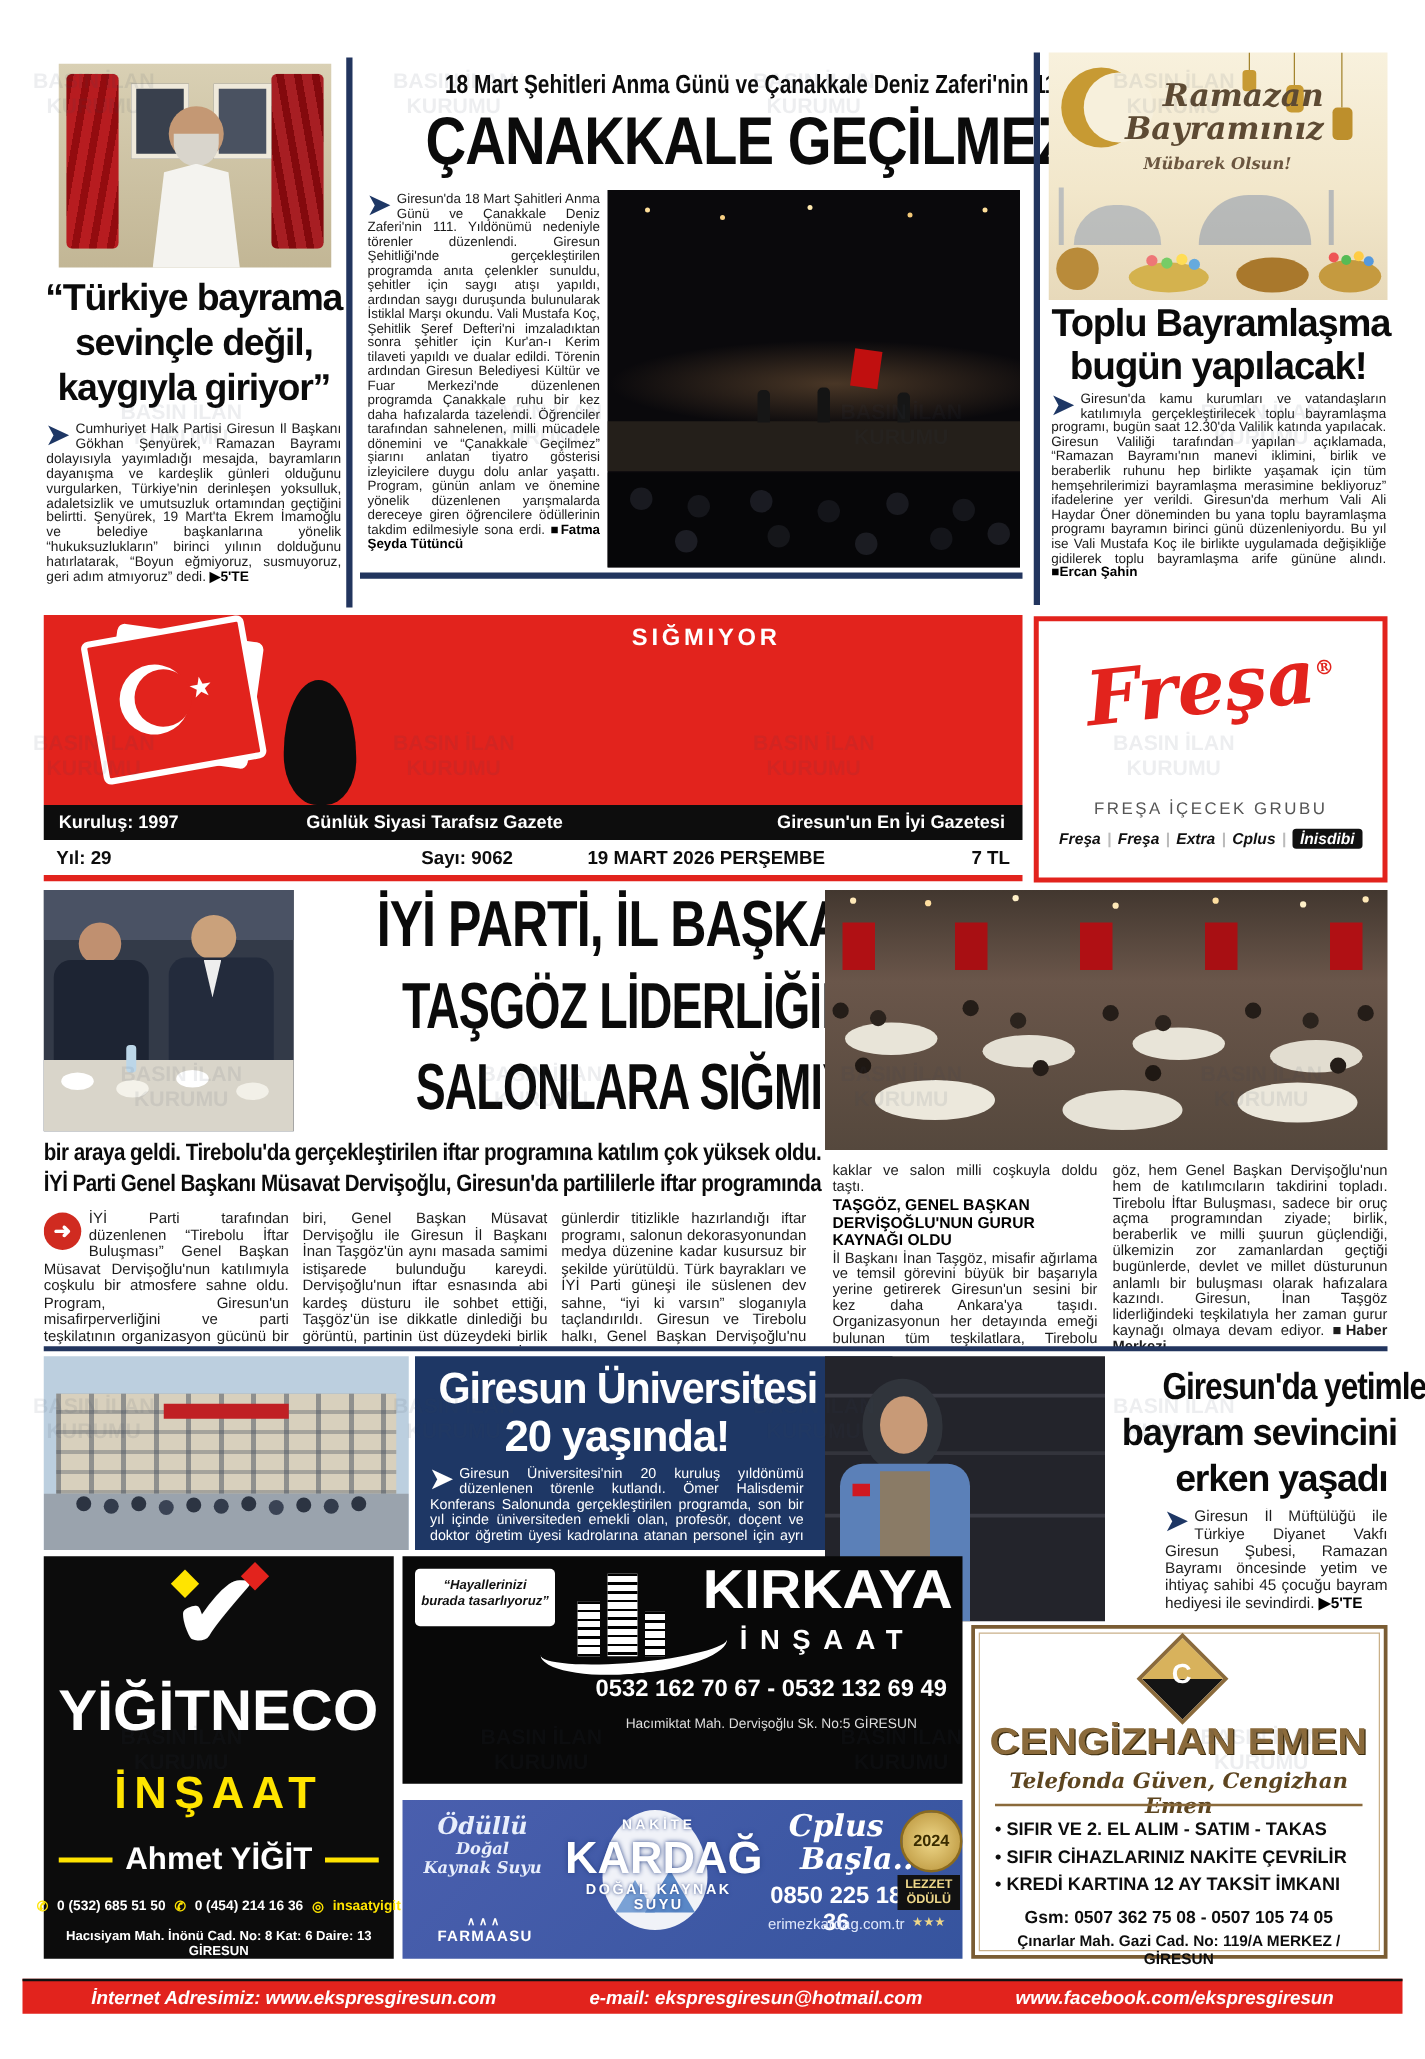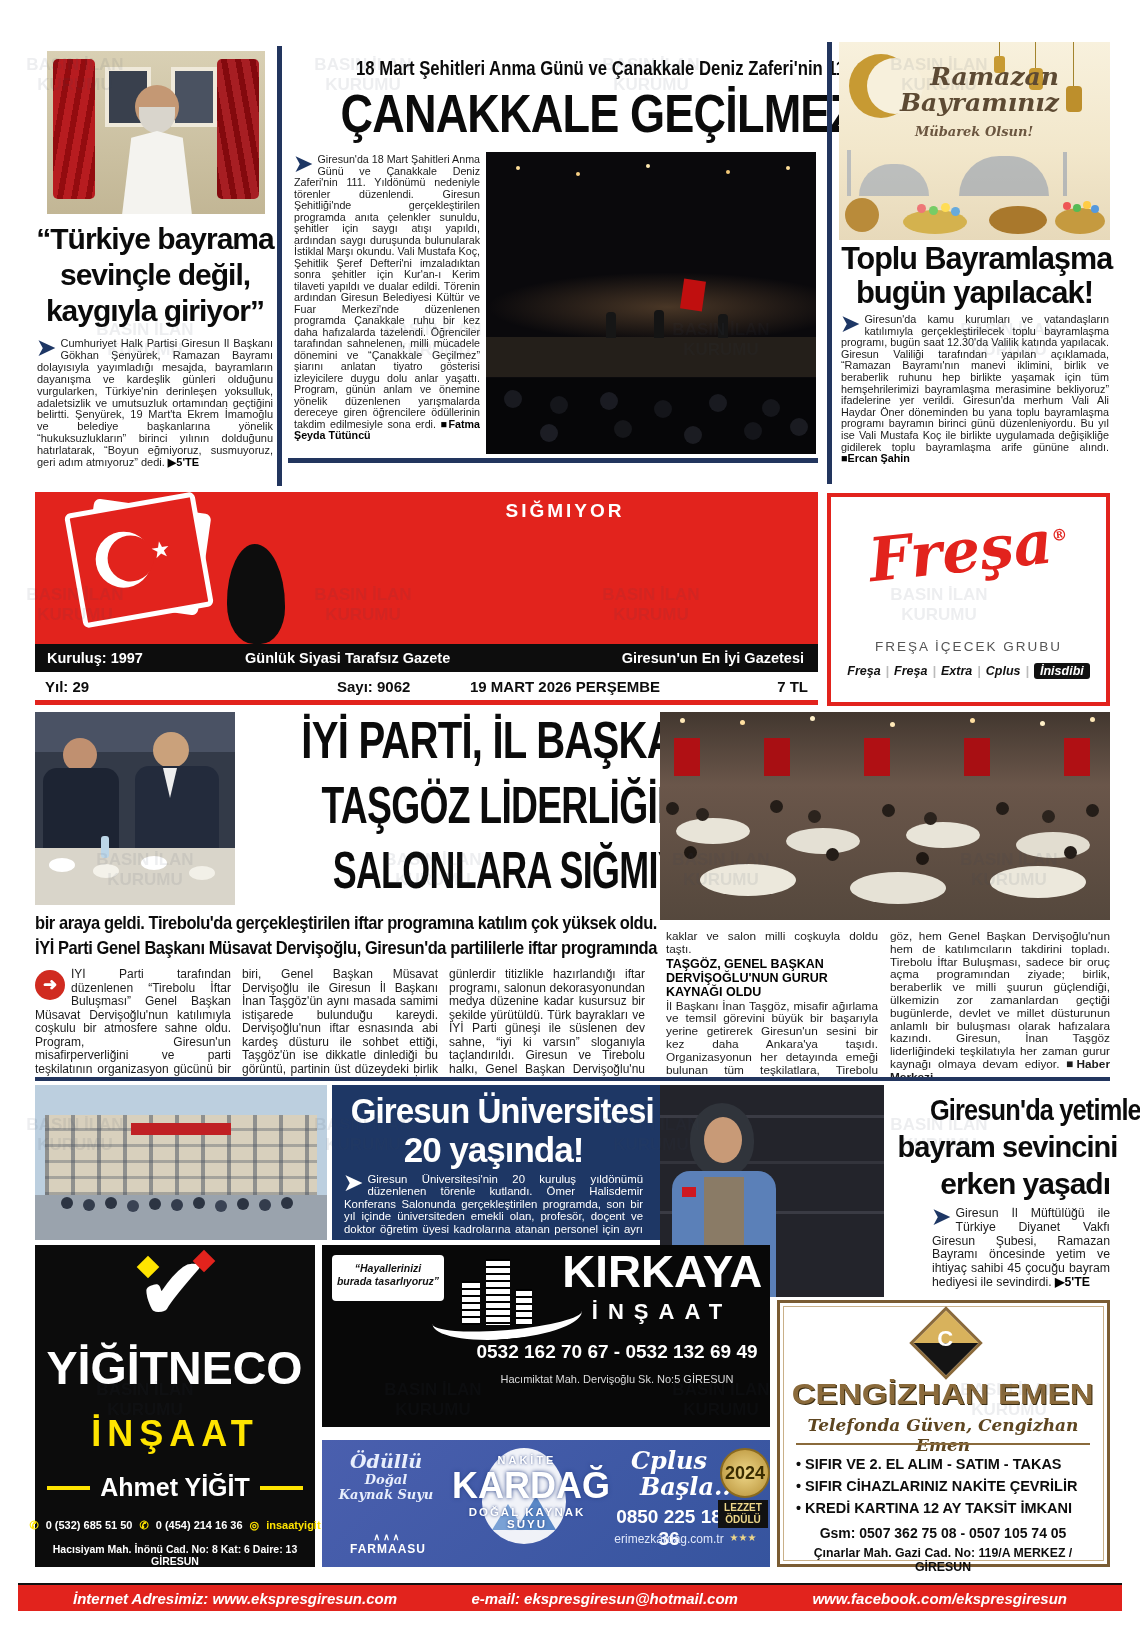--- a/index.html
+++ b/index.html
@@ -320,21 +320,21 @@
     <div style="position:absolute;left:130px;top:14px;width:150px;text-align:center;color:#fff;">
       <div style="font-size:11px;letter-spacing:3px;font-weight:bold;text-shadow:0 0 3px #2a4386;">NAKİTE</div>
       <div style="font-size:36px;font-weight:bold;letter-spacing:0;text-shadow:0 0 4px #2a4386;line-height:40px;">KARDAĞ</div>
       <div style="font-size:11.5px;font-weight:bold;letter-spacing:2px;text-shadow:0 0 3px #2a4386;">DOĞAL KAYNAK SUYU</div>
     </div>
     <div class="script" style="position:absolute;left:292px;top:8px;width:110px;color:#fff;text-align:center;font-size:24px;line-height:26px;">
       <span>Cplus</span><br><span style="padding-left:26px;">Başla..</span>
     </div>
     <div class="ta-c" style="position:absolute;left:284px;top:66px;width:126px;color:#fff;font-weight:bold;font-size:19px;">0850 225 18 36</div>
     <div class="ta-c" style="position:absolute;left:284px;top:92px;width:126px;color:#dfe7fa;font-size:12px;">erimezkardag.com.tr</div>
-    <div class="abs" style="left:398px;top:8px;width:46px;height:46px;border-radius:50%;background:radial-gradient(#eed789,#b68f35);border:2px solid #8a6a1f;text-align:center;line-height:46px;font-weight:bold;font-size:18px;color:#3a2c00;">2024</div>
+    <div class="abs" style="left:398px;top:8px;width:46px;height:46px;border-radius:50%;background:radial-gradient(#eed789,#b68f35);border:2px solid #8a6a1f;text-align:center;line-height:46px;font-weight:bold;font-size:13px;color:#3a2c00;">2024</div>
     <div class="abs" style="left:396px;top:60px;width:50px;background:#111;color:#eed789;font-weight:bold;font-size:10px;text-align:center;line-height:12px;padding:2px 0;">
       <span>LEZZET</span><br><span>ÖDÜLÜ</span>
     </div>
     <div class="abs ta-c" style="left:396px;top:92px;width:50px;color:#eed789;font-size:10px;">★★★</div>
   </section>
 
   <section class="abs" style="left:777px;top:1300px;width:333px;height:267px;background:#fff;border:3px solid #7a5c33;box-sizing:border-box;outline:1px solid #c9b089;outline-offset:-7px;">
     <div class="abs" style="left:140px;top:14px;width:46px;height:46px;transform:rotate(45deg);background:linear-gradient(135deg,#d8b25c 0 50%,#141414 50% 100%);border:3px solid #8a6a3b;">
       <span style="position:absolute;left:12px;top:8px;transform:rotate(-45deg);color:#fff;font-weight:bold;font-size:22px;">C</span>
     </div>

